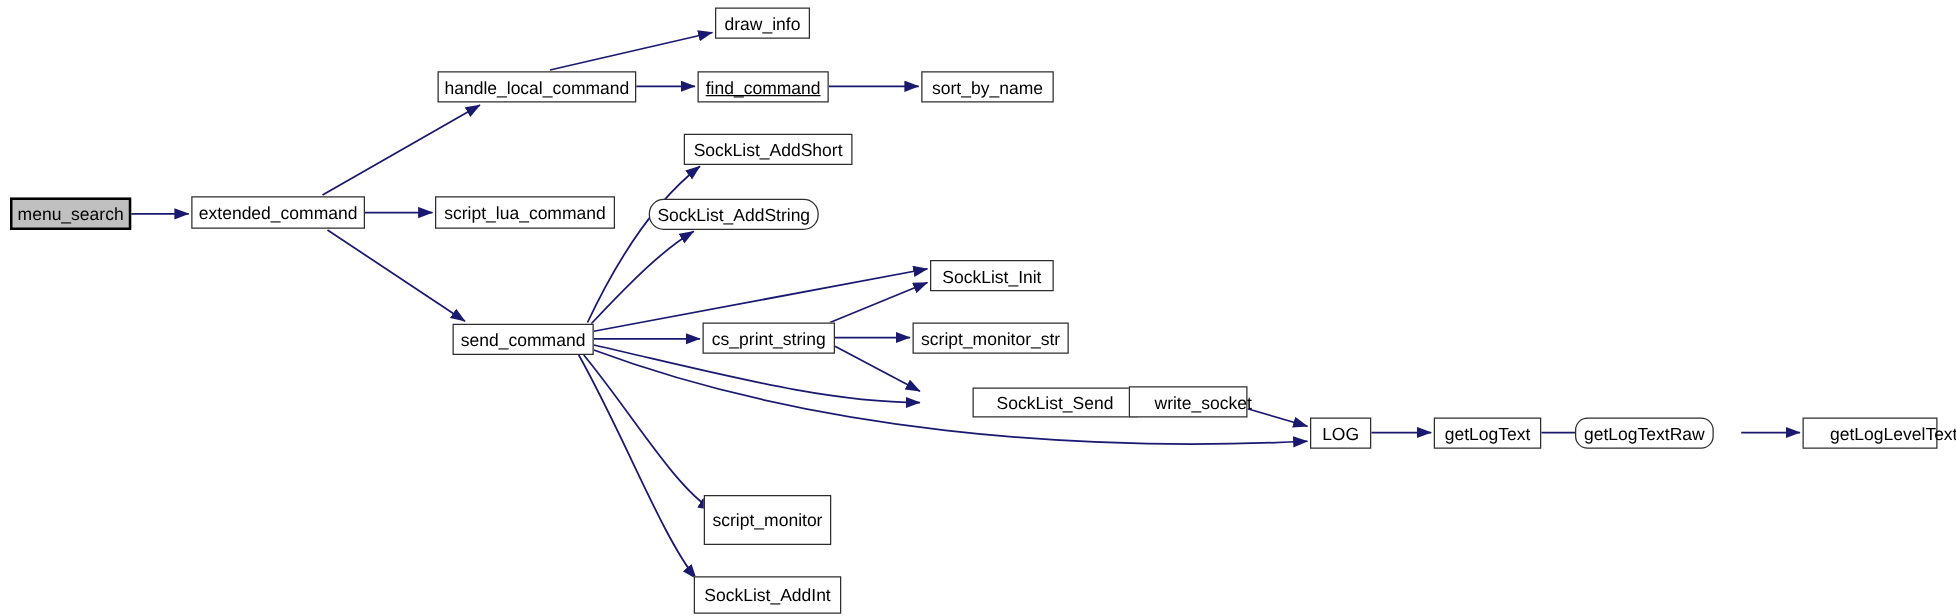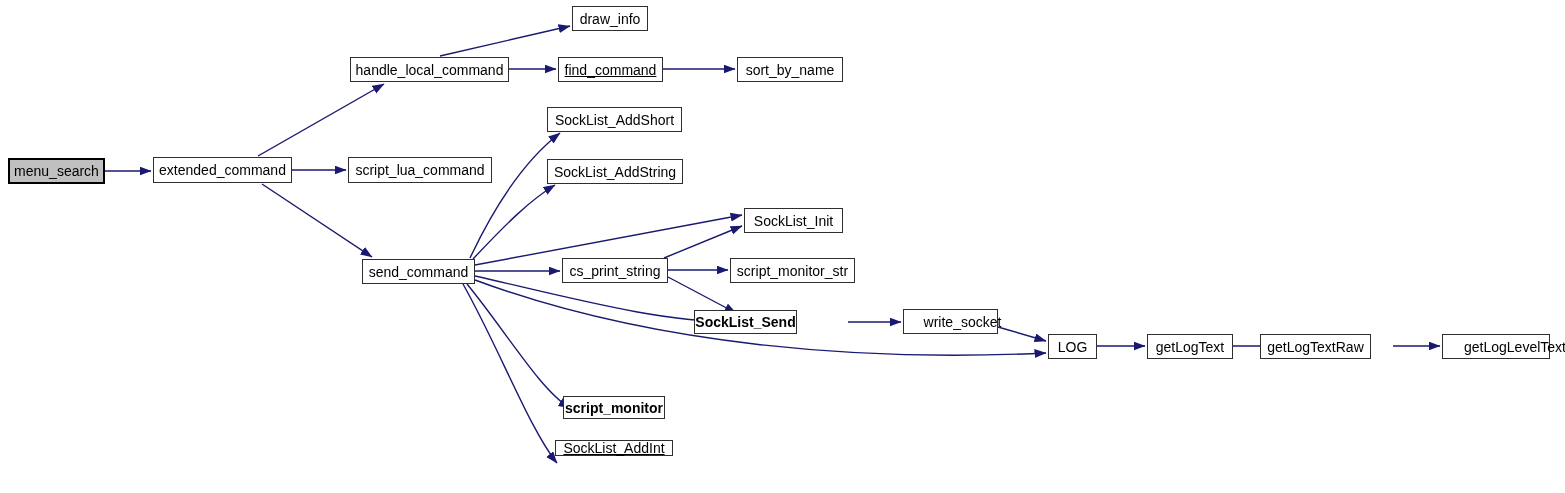--- a/index.html
+++ b/index.html
@@ -87,27 +87,27 @@
   </svg>
   <div>
       <div class="node highlight" style="left: 8px; top: 158px; width: 97px; height: 26px;">menu_search</div>
       <div class="node" style="left: 153px; top: 157px; width: 139px; height: 26px;">extended_command</div>
       <div class="node" style="left: 338px; top: 57px; width: 159px; height: 25px; margin-left: 12px;">handle_local_command</div>
       <div class="node" style="left: 572px; top: 6px; width: 76px; height: 25px;">draw_info</div>
       <div class="node" style="left: 558px; top: 57px; width: 105px; height: 25px; text-decoration: underline;">find_command</div>
       <div class="node" style="left: 737px; top: 57px; width: 106px; height: 25px;">sort_by_name</div>
       <div class="node" style="left: 348px; top: 157px; width: 144px; height: 26px;">script_lua_command</div>
       <div class="node" style="left: 547px; top: 107px; width: 135px; height: 25px;">SockList_AddShort</div>
-      <div class="node" style="left: 547px; top: 159px; width: 136px; height: 25px;">SockList_AddString</div>
+      <div class="node" style="left: 519px; top: 159px; width: 136px; height: 25px; border-radius: 12px;">SockList_AddString</div>
       <div class="node" style="left: 744px; top: 208px; width: 99px; height: 25px;">SockList_Init</div>
       <div class="node" style="left: 362px; top: 259px; width: 113px; height: 25px;">send_command</div>
       <div class="node" style="left: 562px; top: 258px; width: 106px; height: 25px;">cs_print_string</div>
       <div class="node" style="left: 730px; top: 258px; width: 125px; height: 25px;">script_monitor_str</div>
-      <div class="node" style="left: 694px; top: 310px; width: 103px; height: 24px; font-weight: bold;">SockList_Send</div>
+      <div class="node" style="left: 778px; top: 310px; width: 132px; height: 24px;">SockList_Send</div>
       <div class="node" style="left: 903px; top: 309px; width: 95px; height: 25px; padding-left: 24px;">write_socket</div>
       <div class="node" style="left: 1048px; top: 334px; width: 49px; height: 25px;">LOG</div>
       <div class="node" style="left: 1147px; top: 334px; width: 86px; height: 25px;">getLogText</div>
-      <div class="node" style="left: 1260px; top: 334px; width: 111px; height: 25px;">getLogTextRaw</div>
+      <div class="node" style="left: 1260px; top: 334px; width: 111px; height: 25px; border-radius: 10px;">getLogTextRaw</div>
       <div class="node" style="left: 1442px; top: 334px; width: 108px; height: 25px; padding-left: 38px;">getLogLevelText</div>
-      <div class="node" style="left: 563px; top: 396px; width: 102px; height: 23px; font-weight: bold;">script_monitor</div>
-      <div class="node" style="left: 555px; top: 440px; width: 118px; height: 16px; text-decoration: underline;">SockList_AddInt</div>
+      <div class="node" style="left: 563px; top: 396px; width: 102px; height: 40px;">script_monitor</div>
+      <div class="node" style="left: 555px; top: 461px; width: 118px; height: 30px;">SockList_AddInt</div>
     </div>
 </div>
 
 </body></html>

